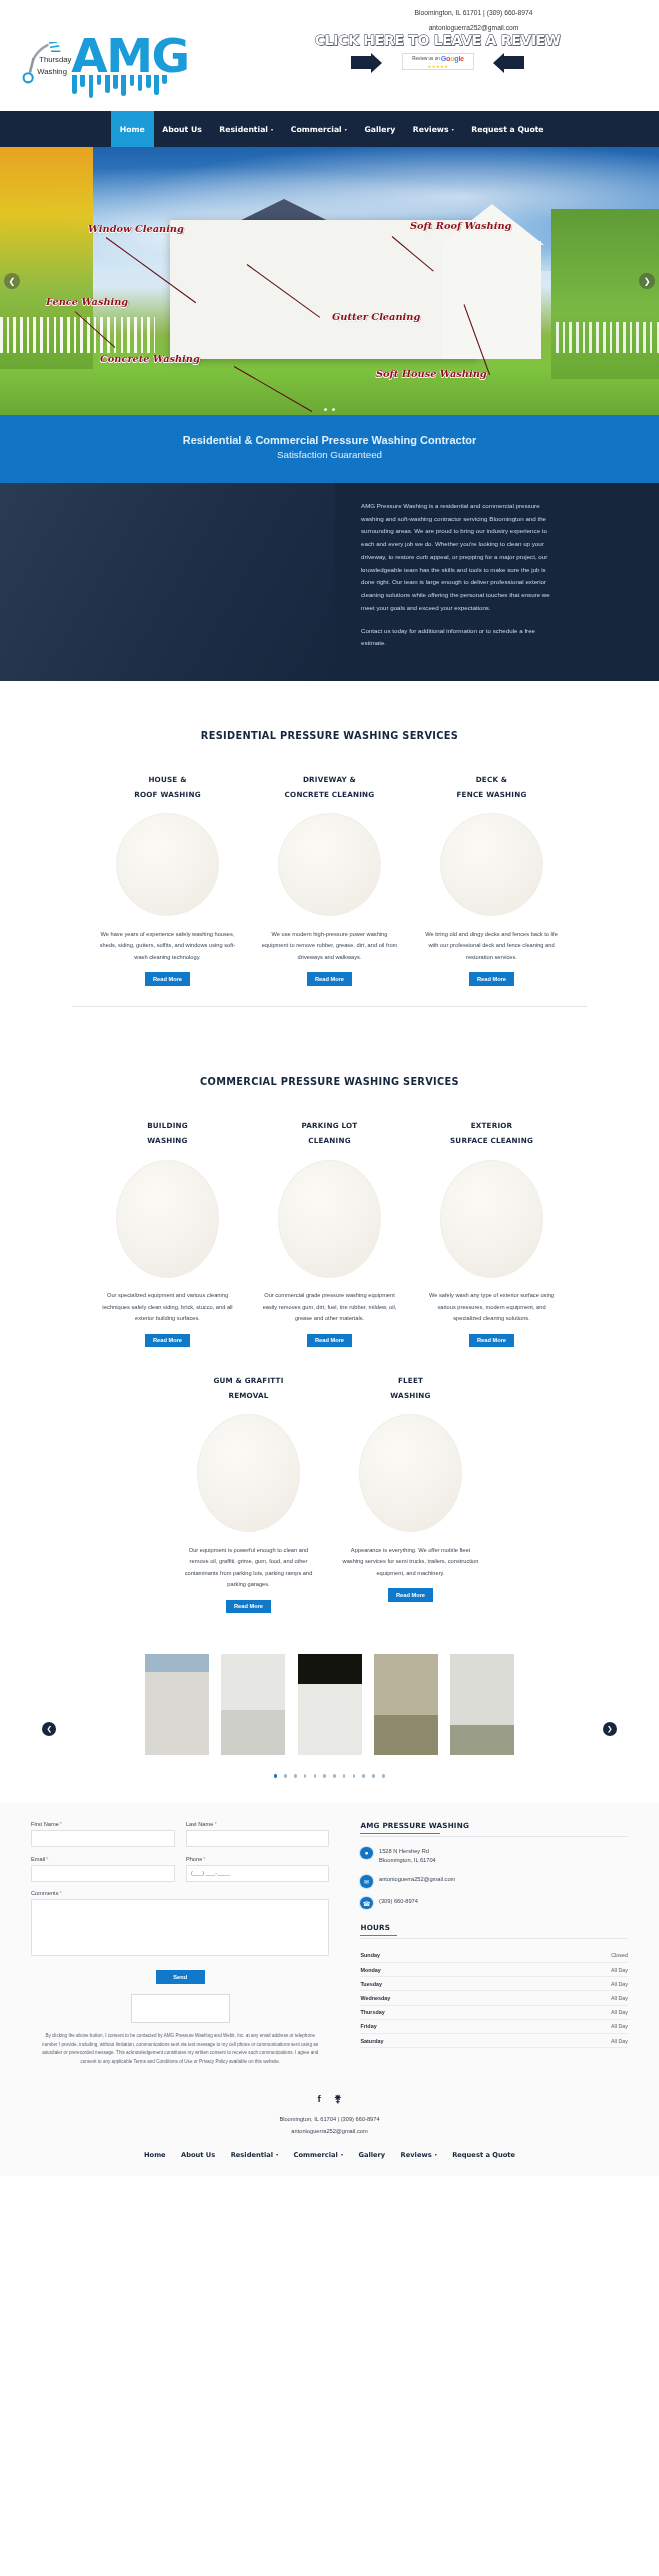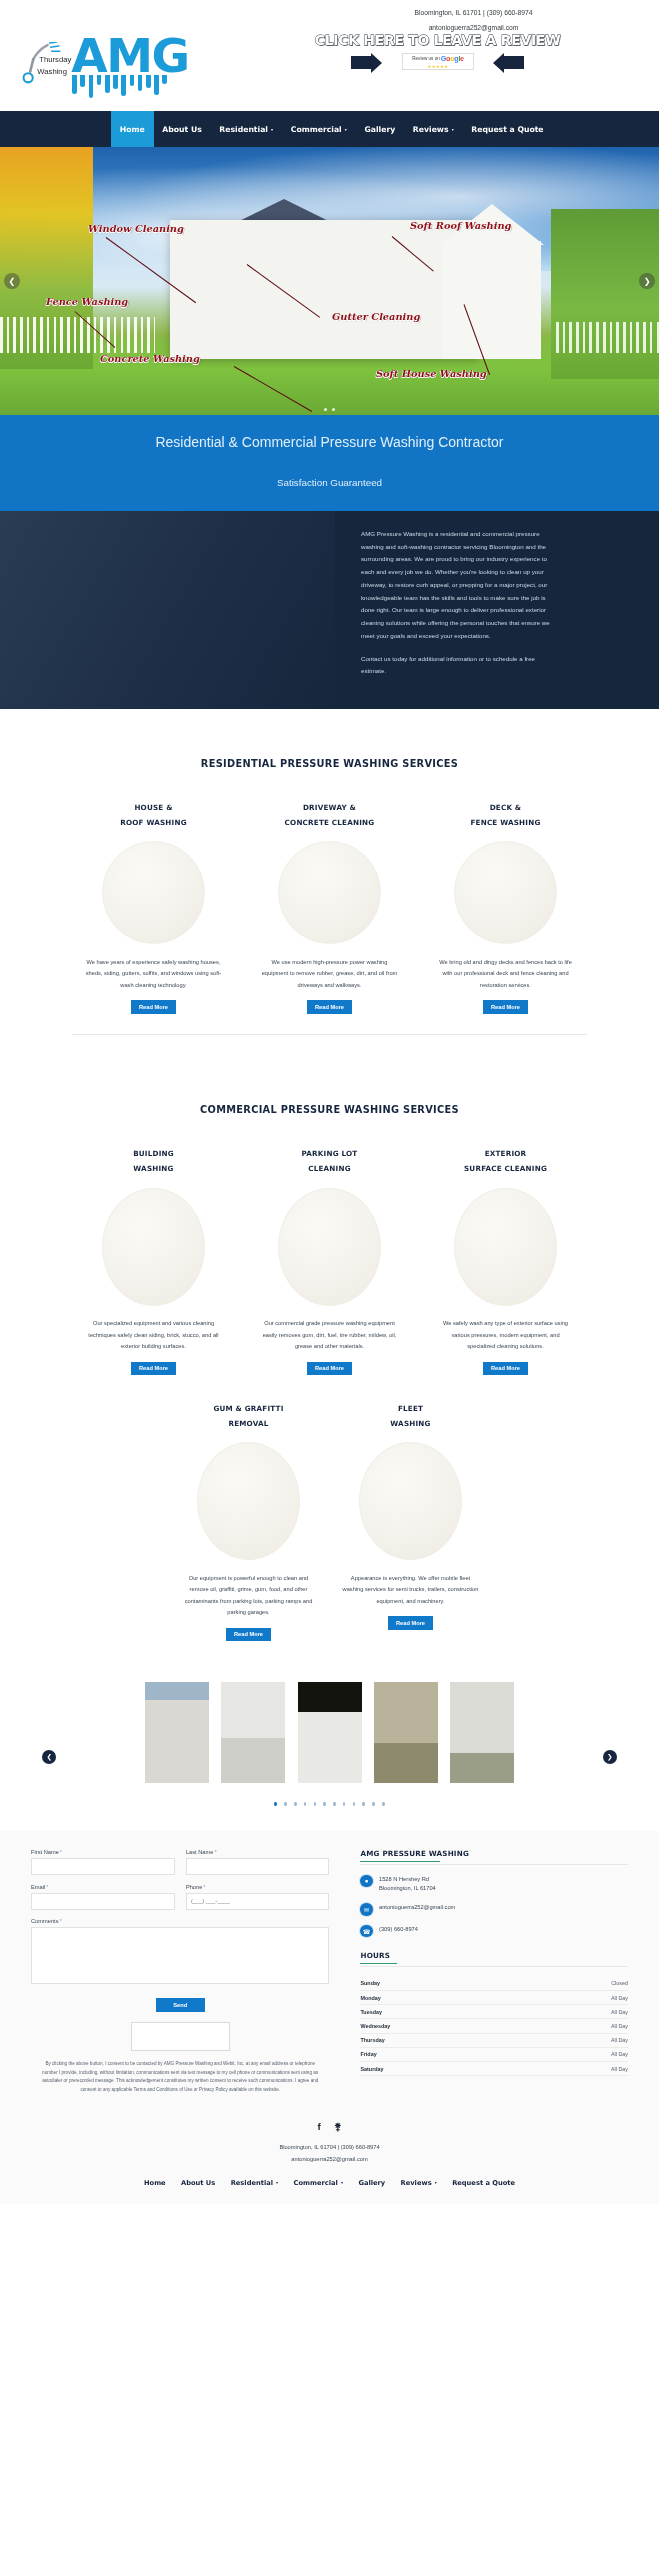--- a/index.html
+++ b/index.html
@@ -167,21 +167,21 @@
   .hero-dots {
     position:absolute; bottom:4.1px; left:0; width:100%; display:flex;
     justify-content:center; gap:4.6px;
   }
   .hero-dots i { width:3.1px; height:3.1px; border-radius:50%; background:rgba(255,255,255,.85); display:block; }
 
   
   .tagline {
     background:#1274c4; padding:18.5px 0 23px; text-align:center;
   }
-  .tagline h2 { margin:0 0 27px; font-size:14px; font-weight:normal; color:#dff0fb; }
+  .tagline h2 { margin:0 0 3px; font-size:11px; font-weight:bold; color:#dff0fb; }
   .tagline h3 { margin:0; font-size:9.8px; font-weight:normal; color:#dff0fb; }
 
   
   .about {
     background:#16263d; position:relative; padding:17.5px 0 20.6px; min-height:175px;
   }
   .about-img {
     position:absolute; left:0; top:0; width:335px; height:100%;
     background:linear-gradient(120deg,#2a3c53,#1d2e46 55%,#16263d);
   }
@@ -191,21 +191,21 @@
   }
   .about-copy p { margin:0 0 10.3px; }
 
   
   .section { padding:25px 0 20.6px; background:#fff;margin-top:24px; }
   .sec-title {
     text-align:center; font-family:"DejaVu Sans", sans-serif;
     font-size:9.8px; font-weight:bold; letter-spacing:0.3px;
     color:#17263f; margin:0 0 31px;
   }
-  .cards { display:flex; justify-content:center; gap:14px; }
+  .cards { display:flex; justify-content:center; gap:0; }
   .card { width:162px; text-align:center; padding:0 9.3px; }
   .card-title {
     font-family:"DejaVu Sans", sans-serif; font-size:7.2px; font-weight:bold;
     color:#17263f; line-height:2.1; margin:0 0 11.3px; letter-spacing:0.2px;
   }
   .card-circle {
     width:103px; height:103px; border-radius:50%; margin:0 auto 12.4px;
     background:radial-gradient(circle at 38% 32%, #fbfaf6 0%, #f4f2ec 55%, #eceadf 100%);
     border:0.5px solid #f0eee6;
   }

